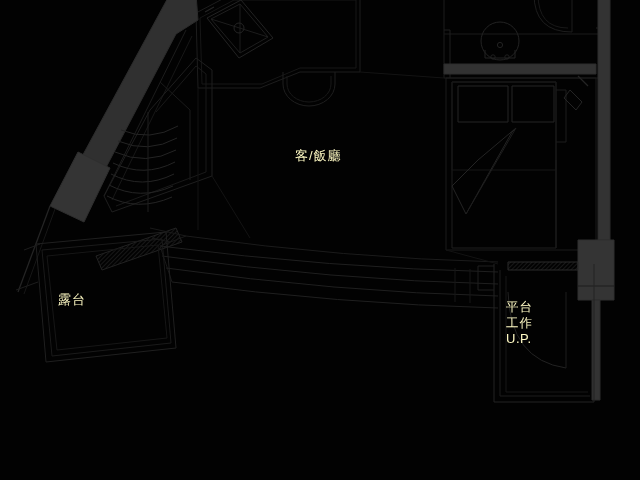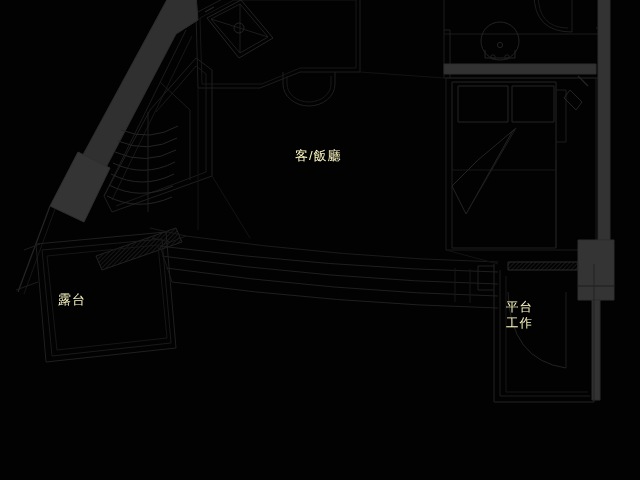--- a/index.html
+++ b/index.html
@@ -201,15 +201,16 @@
     <span class="cn">客/飯廳</span>
   </div>
 
   <div class="label" style="left:58px;top:278px;width:100px;margin-top:14px;">
     <span class="cn">露台</span>
   </div>
 
   <div class="label stack" style="left:506px;top:300px;width:80px;">
     <span class="cn">平台</span>
     <span class="cn">工作</span>
+    <span class="en">U.P.</span>
   </div>
 
 </div>
 
 </body></html>

